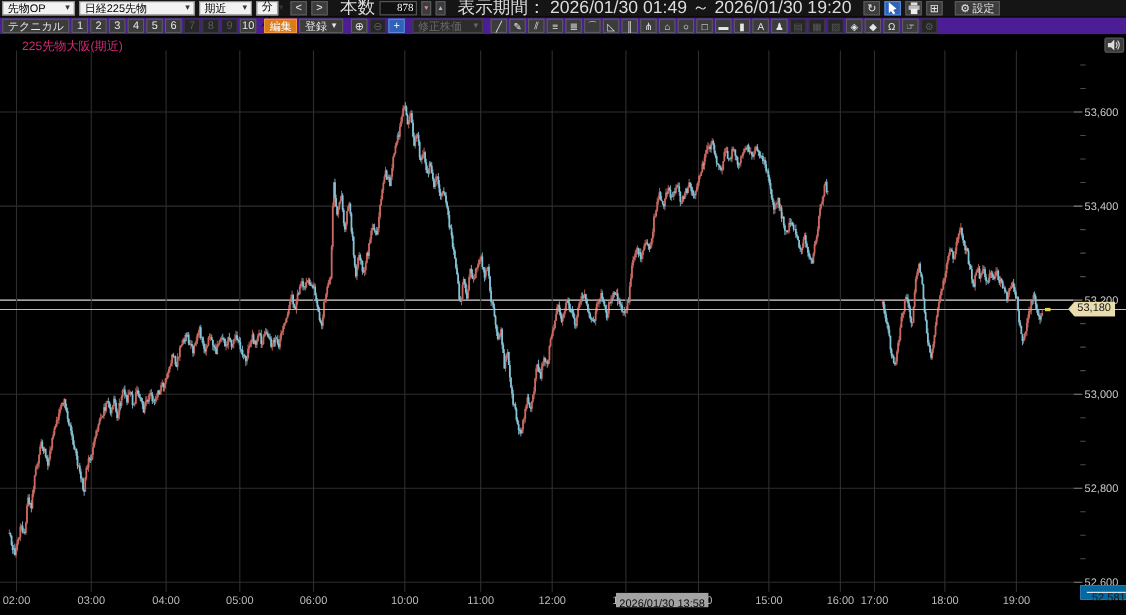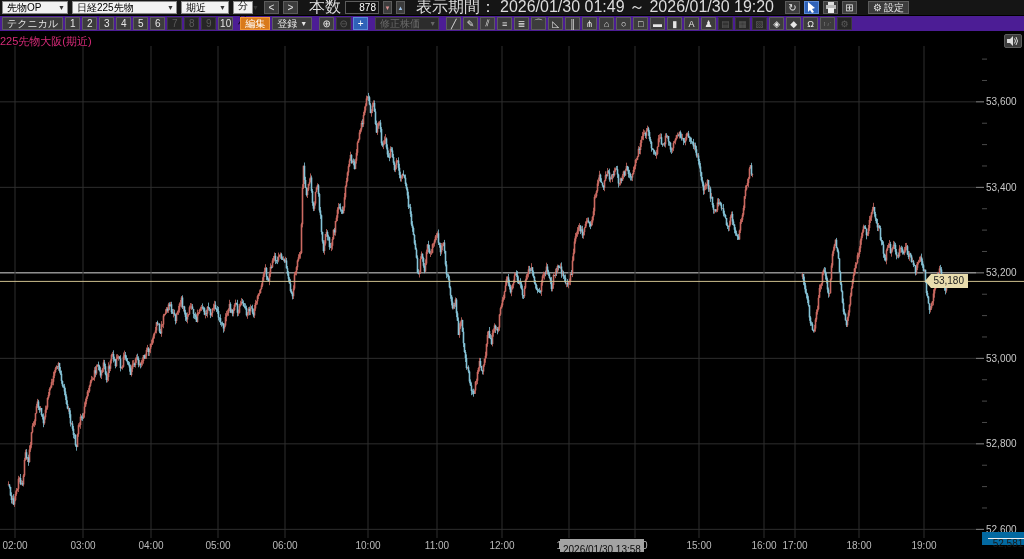--- a/index.html
+++ b/index.html
@@ -12,29 +12,29 @@
         justify-content:space-between; font-size:10px; color:#000; padding:0 2px 0 4px; cursor:default; }
   .dd .caret { font-size:7px; color:#333; margin-left:4px; }
   .btn { background:#3c3c3c; border:1px solid #5c5c5c; color:#e6e6e6; height:13px; font-size:10px;
          display:flex; align-items:center; justify-content:center; padding:0 4px; cursor:default; }
   .btn.sq { width:15px; padding:0; }
   .btn.disabled { background:#262626; border-color:#3a3a3a; color:#5a5a5a; }
   .btn.orange { background:#d97a1b; border-color:#f09a3a; color:#fff; }
   .btn.blue { background:#2f62b8; border-color:#5b8ad6; color:#fff; }
   .lbl { color:#ddd; font-size:16px; white-space:nowrap; }
   .num-input { width:34px; height:13px; background:#101010; border:1px solid #5c5c5c; color:#fff;
-               font-size:10px; text-align:right; padding-right:2px; font-family:Liberation Sans, sans-serif; }
+               font-size:10px; text-align:right; padding-right:2px; font-family:Liberation Serif, serif; }
   .spin { width:9px; height:13px; font-size:6px; padding:0; }
   .spin.dn { color:#d88f8f; } .spin.up { color:#9ec2e8; }
   .icon-btn svg { display:block; }
   .tool { width:15px; height:13px; font-size:9px; }
   .chart-wrap { position:relative; width:1024px; height:527px; background:#000; }
-  .chart-title { position:absolute; left:0; top:2px; font-size:11px; color:#d62a78; z-index:5; }
+  .chart-title { position:absolute; left:20px; top:2px; font-size:11px; color:#d62a78; z-index:5; }
   #chart-svg { position:absolute; left:0; top:0; }
-  .price-badge { position:absolute; left:925px; top:242px; width:43px; height:14px; background:#e9ddae;
+  .price-badge { position:absolute; left:971px; top:242px; width:43px; height:14px; background:#e9ddae;
                  color:#222; font-size:10px; line-height:14px; text-align:right; padding-right:4px; z-index:6;
                  clip-path:polygon(0 50%,14% 0,100% 0,100% 100%,14% 100%); }
   .ref-badge { position:absolute; left:982px; top:500px; width:52px; height:13px; background:#efefef;
                border:6px solid #0369a1; color:#1a1a1a; font-size:10px; line-height:11px; text-align:center; z-index:6; }
   .cursor-tip { position:absolute; left:560px; top:507px; background:#a3a3a3; color:#0c0c0c; font-size:10px;
                 height:13px; line-height:13px; padding:4px 3px; z-index:6; }
   .speaker-btn { position:absolute; left:1004px; top:2px; width:18px; height:14px; background:#3c3c3c;
                  border:1px solid #5c5c5c; border-radius:2px; display:flex; align-items:center;
                  justify-content:center; z-index:6; cursor:default; }
   .sep { width:3px; }

